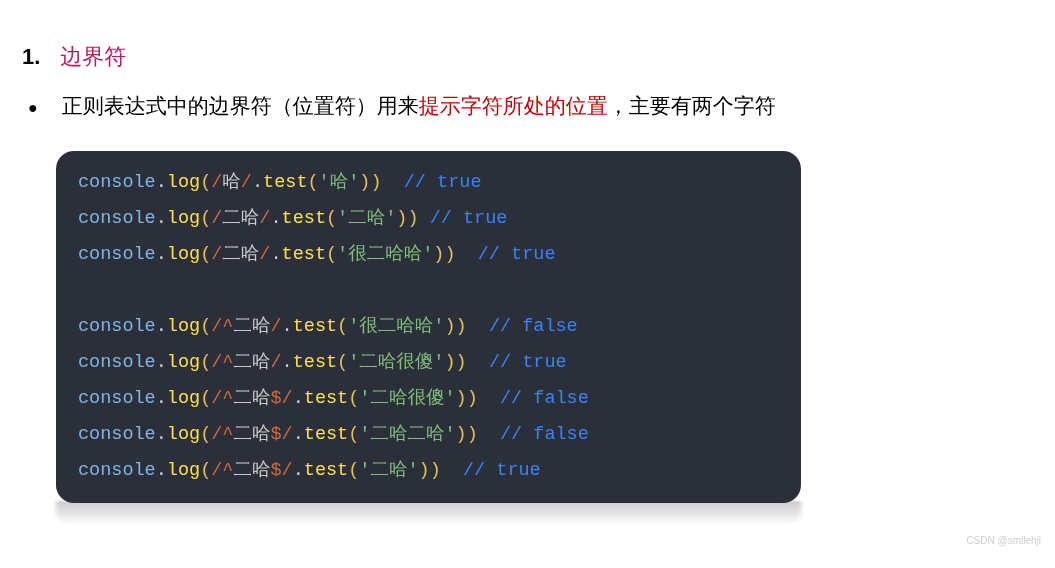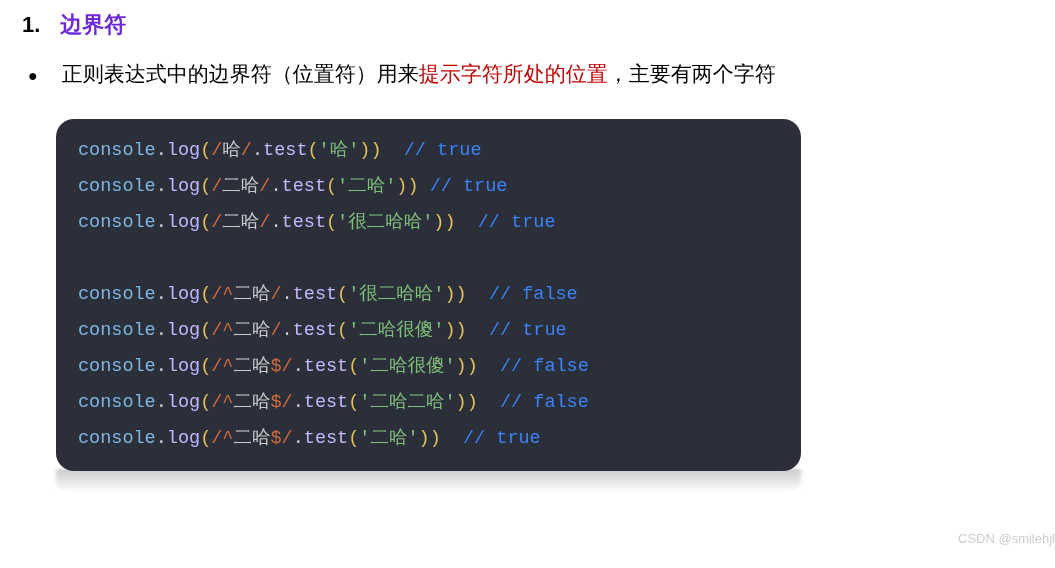--- a/index.html
+++ b/index.html
@@ -22,22 +22,23 @@
       margin-bottom: 20px;
     }
     .heading-number {
       font-size: 22px;
       font-weight: bold;
       margin-right: 20px;
       color: #000;
     }
     .heading-text {
       font-size: 22px;
-      font-weight: bold;
-      color: #6d28d9;
+      font-weight: normal;
+      color: #be185d;
+      margin-top: 32px;
     }
     .bullet-row {
       display: flex;
       align-items: baseline;
       padding-left: 28px;
       margin-bottom: 30px;
     }
     .bullet-dot {
       font-size: 16px;
       color: #000;
@@ -64,31 +65,31 @@
       font-family: "Consolas", "Courier New", monospace;
       font-size: 18.5px;
       line-height: 36px;
     }
     .code-line {
       white-space: pre;
       color: #d4d4d4;
     }
     .tk-obj { color: #7fb6e1; margin-top: 18px; }
     .tk-dot { color: #cccccc; }
-    .tk-method { color: #c4b5fd; }
+    .tk-method { color: #fde047; }
     .tk-paren { color: #e2c05a; }
     .tk-regex { color: #d1693f; }
     .tk-regex-body { color: #c9c9c9; }
     .tk-string { color: #7fbd7a; }
     .tk-comment { color: #3b82f6; }
     .watermark {
       position: absolute;
-      right: 0;
+      right: 14px;
       bottom: 22px;
-      font-size: 13px;
+      font-size: 10px;
       color: #cdcdcd;
       font-family: Arial, sans-serif;
     }
     .reflection {
       width: 745px;
       margin-left: 56px;
       height: 40px;
       background: linear-gradient(to bottom, rgba(43,47,58,0.25), rgba(255,255,255,0));
       border-radius: 0 0 18px 18px;
       transform: scaleY(0.6);

